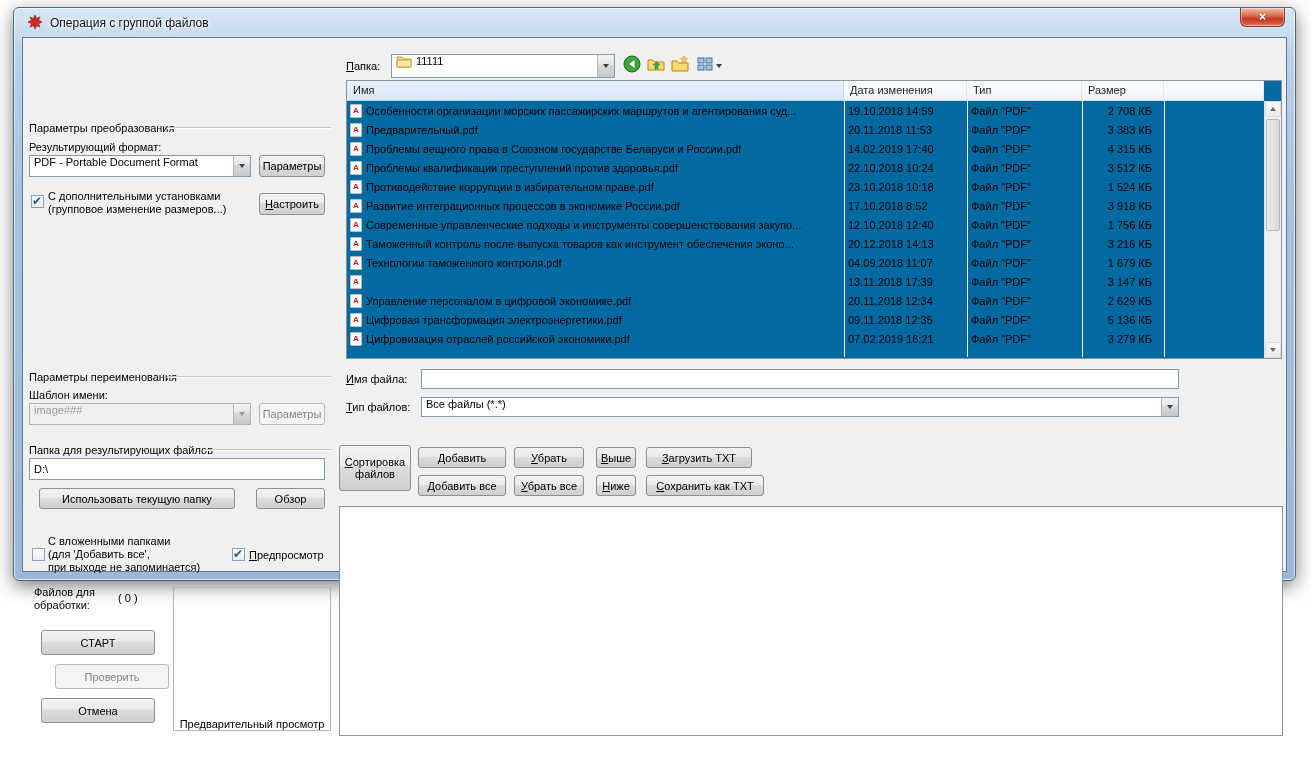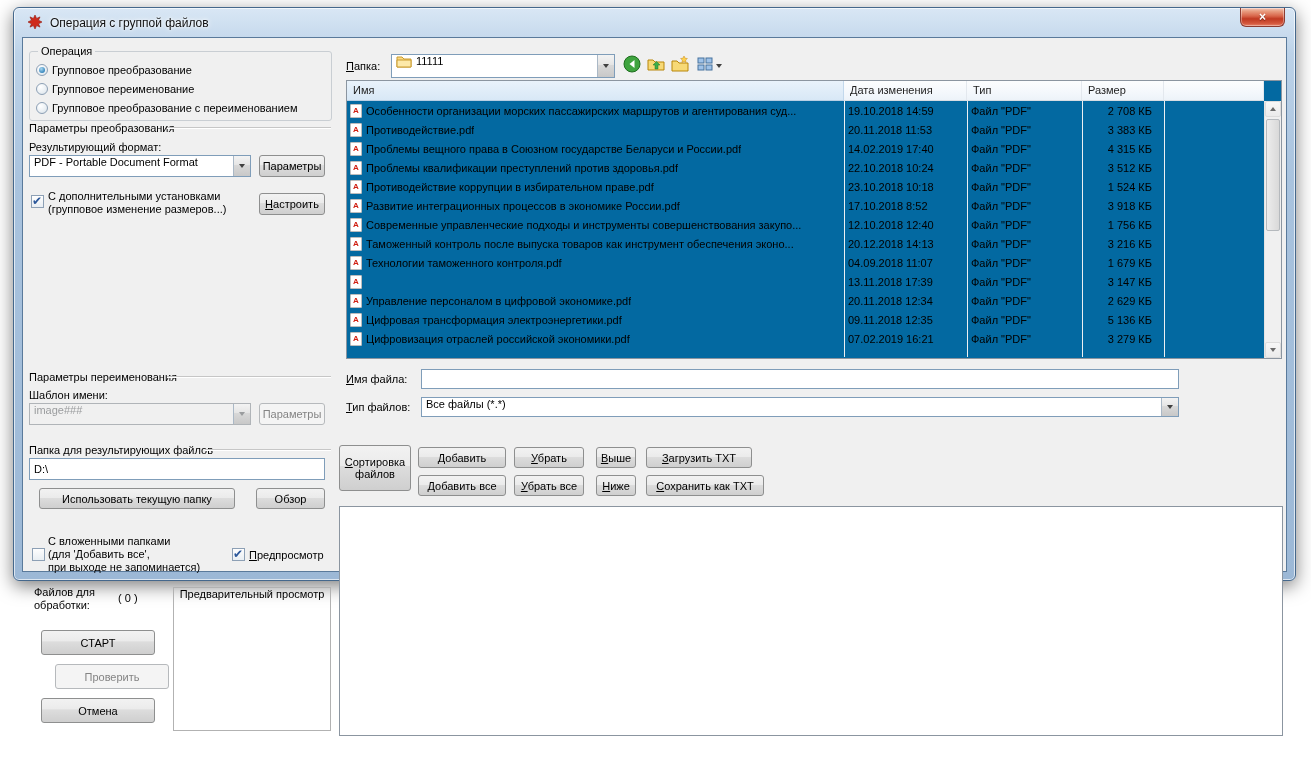--- a/index.html
+++ b/index.html
@@ -67,21 +67,21 @@
   .pdf-icon i{font-style:normal;font-weight:bold;font-size:8px;color:#d01f12;line-height:1}
   .scrollbar{position:absolute;top:20px;right:0;bottom:0;width:17px;background:#f0f0f0;border-left:1px solid #e4e4e4}
   .sb-btn{position:absolute;left:0;width:16px;height:16px;display:flex;align-items:center;justify-content:center;
     background:linear-gradient(#f7f7f7,#ebebeb);border:1px solid #dcdcdc;border-radius:2px;cursor:pointer}
   .sb-btn.up{top:0}.sb-btn.down{bottom:0}
   .tri-up{width:0;height:0;border-left:3.5px solid transparent;border-right:3.5px solid transparent;border-bottom:4px solid #6b6b6b}
   .tri-dn{width:0;height:0;border-left:3.5px solid transparent;border-right:3.5px solid transparent;border-top:4px solid #6b6b6b}
   .sb-thumb{position:absolute;left:1px;width:14px;top:18px;height:112px;border:1px solid #b5b9bd;border-radius:2px;
     background:linear-gradient(90deg,#ececec,#d9d9d9);cursor:pointer}
   .queuebox{position:absolute;background:#fff;border:1px solid #8b95a0}
-  .previewbox{position:absolute;border:1px solid #b2b2b2;display:flex;align-items:flex-start;justify-content:center;
+  .previewbox{position:absolute;border:1px solid #b2b2b2;display:flex;align-items:flex-end;justify-content:center;
     font-size:11px;color:#000;text-align:center}
 </style>
 </head>
 <body>
 
 <div class="stage">
   <div class="window">
 
     <div class="titlebar">
       <span class="app-icon">
@@ -90,29 +90,20 @@
           </svg>
       </span>
       <span class="win-title">Операция с группой файлов</span>
       <div class="close-btn">
         <span>×</span>
       </div>
     </div>
 
     <div class="client">
 
-      <div class="groupbox" style="left:6px;top:13px;width:303px;height:70px">
-        <span class="gb-caption" style="left:8px;top:-7px">Операция</span>
-        <span class="radio checked" style="left:6px;top:12px"></span>
-        <span class="lbl" style="left:22px;top:12px">Групповое преобразование</span>
-        <span class="radio" style="left:6px;top:31px"></span>
-        <span class="lbl" style="left:22px;top:31px">Групповое переименование</span>
-        <span class="radio" style="left:6px;top:50px"></span>
-        <span class="lbl" style="left:22px;top:50px">Групповое преобразование с переименованием</span>
-      </div>
 
       <span class="lbl" style="left:6px;top:84px">Параметры преобразования</span>
       <div class="sep" style="left:144px;top:89px;width:164px"></div>
 
       <span class="lbl" style="left:6px;top:103px">Результирующий формат:</span>
       <div class="combo" style="left:6px;top:117px;width:222px;height:22px">
         <span class="ctext">PDF - Portable Document Format</span>
         <span class="cbtn">
             <span class="tri"></span>
           </span>
@@ -247,21 +238,21 @@
     <span class="cell">19.10.2018 14:59</span>
     <span class="cell">Файл "PDF"</span>
     <span class="cell size">2 708 КБ</span>
   </div>
 
   <div class="file-row">
     <span class="cell name">
       <span class="pdf-icon">
                   <i class="pglyph">A</i>
                 </span>
-      <span class="ntext">Противодействие.pdf</span>
+      <span class="ntext">Предварительный.pdf</span>
     </span>
     <span class="cell">20.11.2018 11:53</span>
     <span class="cell">Файл "PDF"</span>
     <span class="cell size">3 383 КБ</span>
   </div>
 
   <div class="file-row">
     <span class="cell name">
       <span class="pdf-icon">
                   <i class="pglyph">A</i>

